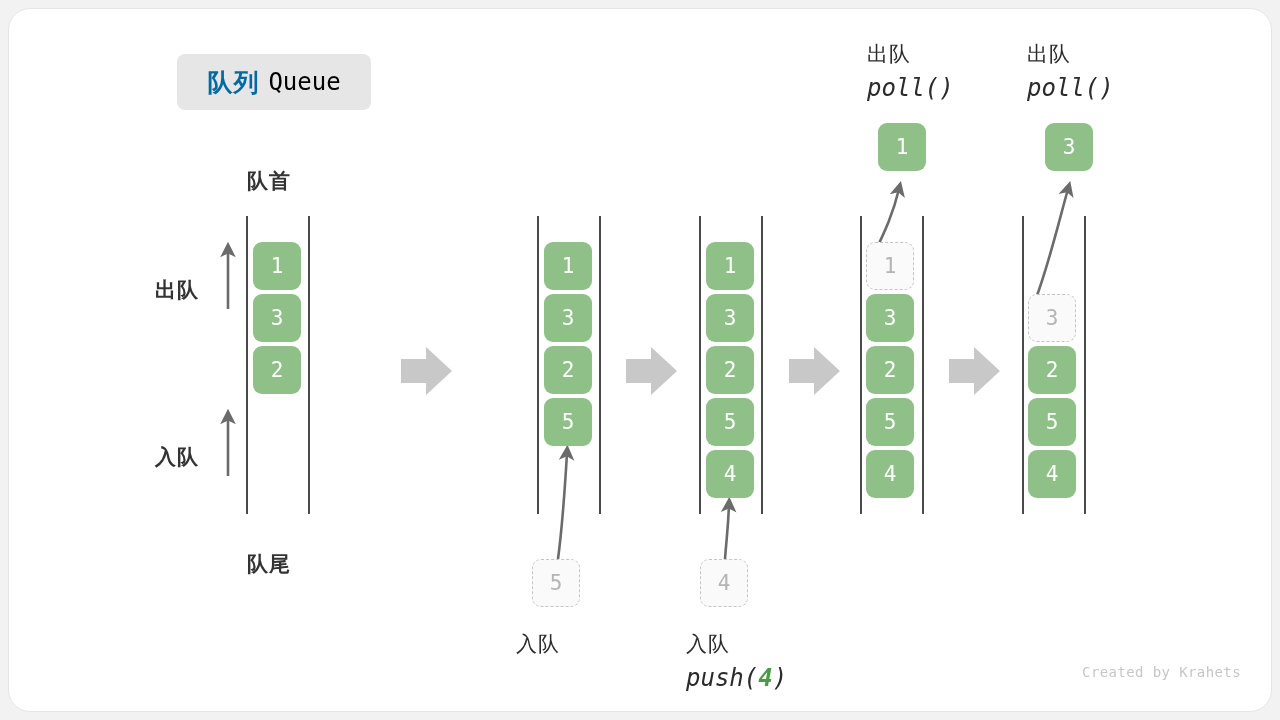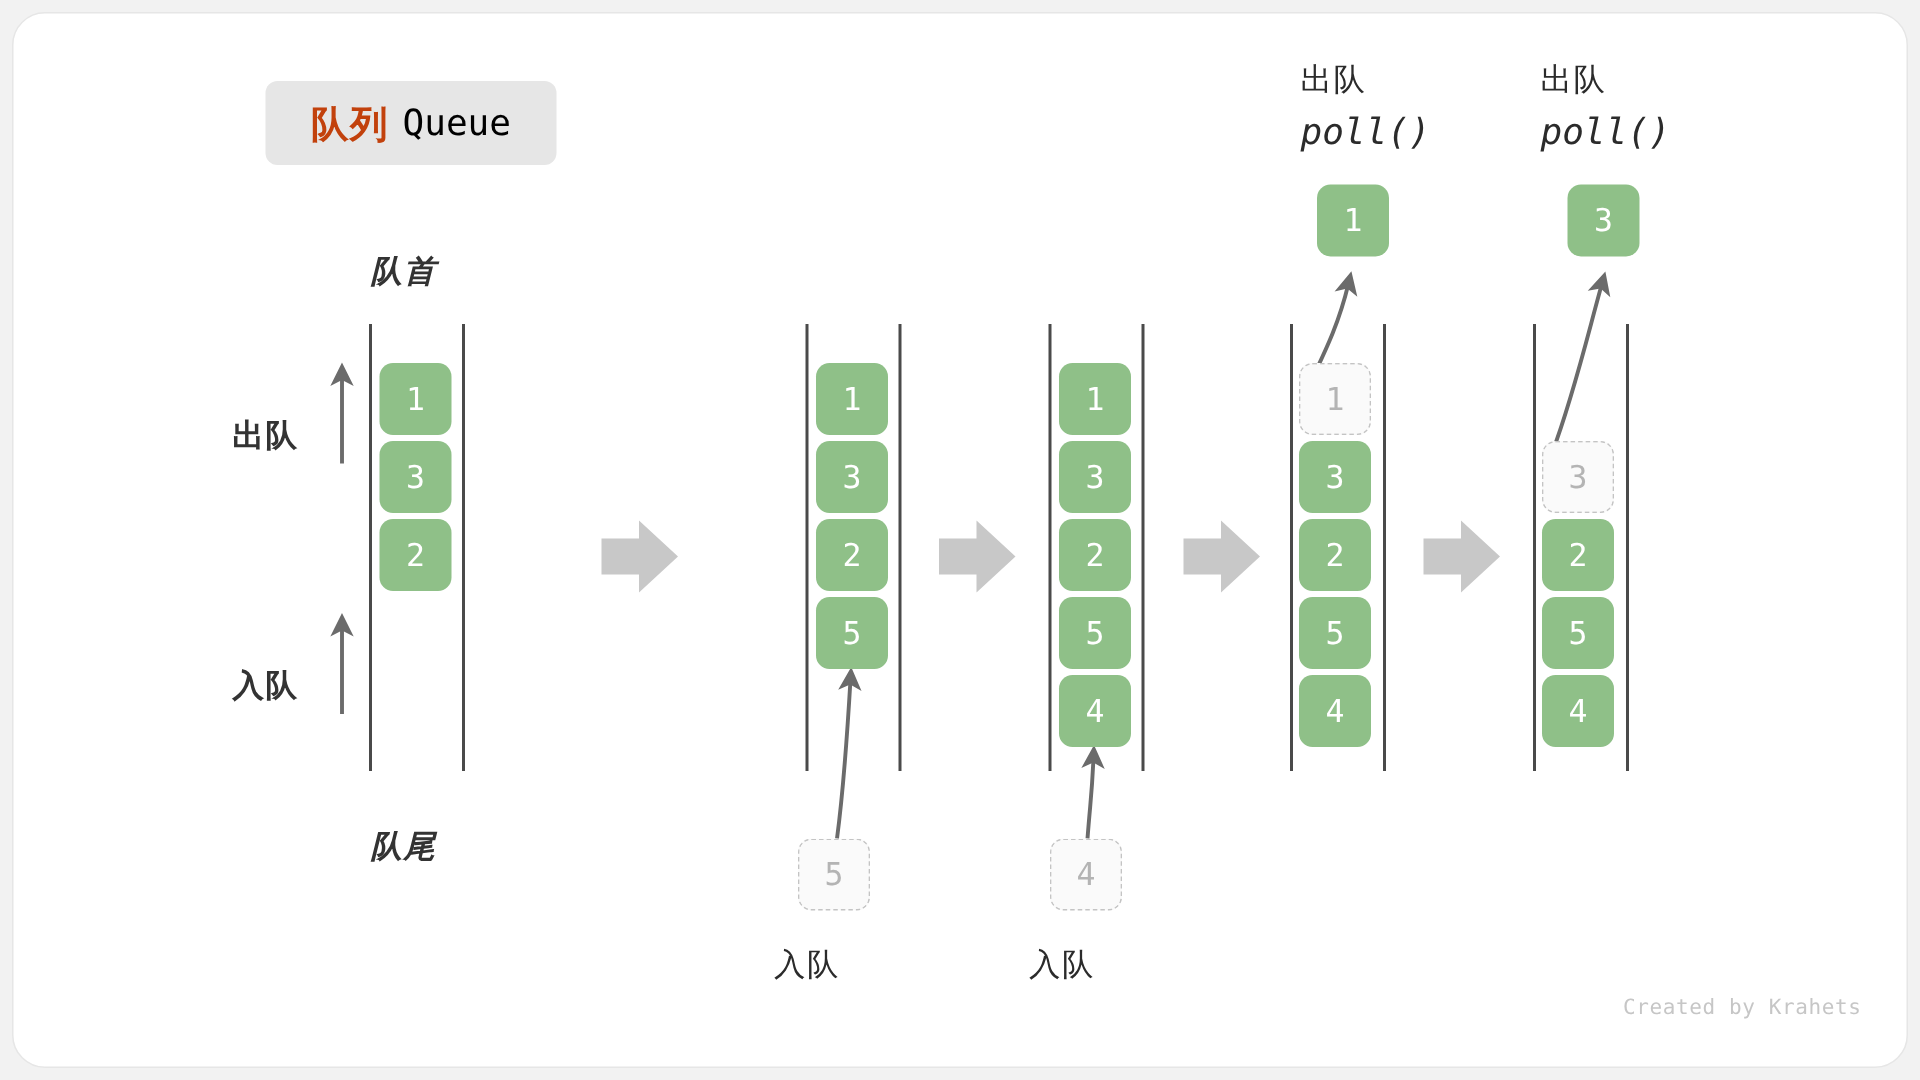--- a/index.html
+++ b/index.html
@@ -42,39 +42,38 @@
     border-radius: 8px;
     display: flex;
     align-items: center;
     justify-content: center;
     gap: 9px;
     box-sizing: border-box;
   }
   .title-cn {
     font-size: 25px;
     font-weight: bold;
-    color: #c2410c;
+    color: #0369a1;
     letter-spacing: 1px;
     text-align: right;
   }
   .title-en {
     font-family: "DejaVu Sans Mono", "Liberation Mono", monospace;
     font-size: 24px;
     color: #000000;
   }
 
   
   .head-label, .tail-label {
     position: absolute;
     font-size: 21px;
     font-weight: bold;
     color: #333333;
     letter-spacing: 1px;
     white-space: nowrap;
-    font-style: italic;
   }
   .head-label { left: 238px; top: 158px; }
   .tail-label { left: 238px; top: 541px; }
 
   .side-label {
     position: absolute;
     font-size: 21px;
     font-weight: bold;
     color: #333333;
     letter-spacing: 1px;
@@ -248,20 +247,21 @@
     </div>
 
     <div class="cell ghost" style="left:523px; top:550px;">5</div>
     <div class="op-caption" style="left:435px; top:618px; width:226px; text-align:left; padding-left:72px; box-sizing:border-box;">
       <div class="op-cn">入队</div>
     </div>
 
     <div class="cell ghost" style="left:691px; top:550px;">4</div>
     <div class="op-caption" style="left:605px; top:618px; width:226px; text-align:left; padding-left:72px; box-sizing:border-box;">
       <div class="op-cn">入队</div>
+      <div class="op-code"><span>push(</span><span class="num">4</span><span>)</span></div>
     </div>
 
     <div class="op-caption" style="left:800px; top:28px; width:230px; text-align:left; padding-left:58px; box-sizing:border-box;">
       <div class="op-cn">出队</div>
       <div class="op-code">poll()</div>
     </div>
     <div class="cell filled" style="left:869px; top:114px;">1</div>
 
     <div class="op-caption" style="left:962px; top:28px; width:230px; text-align:left; padding-left:56px; box-sizing:border-box;">
       <div class="op-cn">出队</div>

